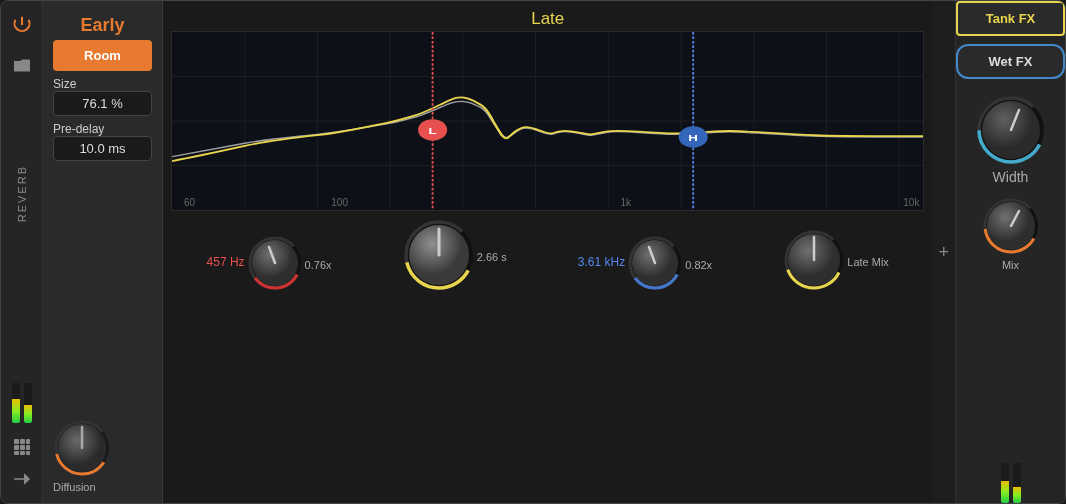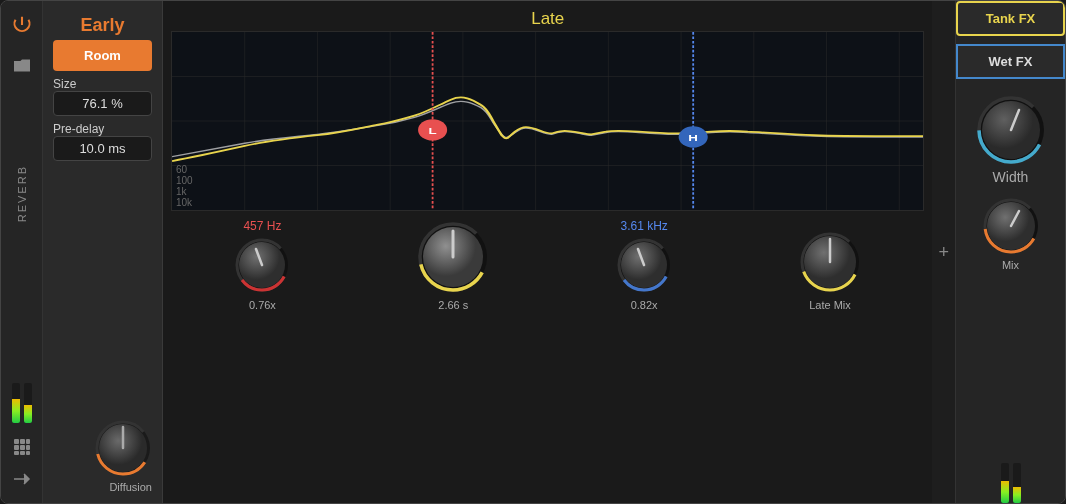--- a/index.html
+++ b/index.html
@@ -108,21 +108,21 @@
       border-radius: 4px;
       color: #ddd;
       font-size: 13px;
       text-align: center;
       padding: 4px 8px;
       width: 100%;
     }
     .diffusion-section {
       display: flex;
       flex-direction: column;
-      align-items: flex-end;
+      align-items: flex-start;
       margin-top: auto;
       padding-top: 8px;
     }
     .knob-label {
       color: #aaa;
       font-size: 11px;
       text-align: center;
       margin-top: 4px;
     }
 
@@ -138,21 +138,21 @@
     
     .knobs-area {
       display: flex;
       justify-content: space-around;
       align-items: flex-end;
       padding: 8px 12px;
       gap: 8px;
     }
     .knob-group {
       display: flex;
-      flex-direction: column;
+      flex-direction: row;
       align-items: center;
       gap: 2px;
     }
 
     
     .right-panel {
       width: 110px;
       background: #252525;
       display: flex;
       flex-direction: column;
@@ -169,21 +169,21 @@
       text-align: center;
       border: 2px solid #e8d44d;
       color: #e8d44d;
       background: #2a2a2a;
       width: 100%;
     }
     .wetfx-button {
       border: 2px solid #4488cc;
       color: #ddd;
       background: #2a2a2a;
-      border-radius: 0;
+      border-radius: 12px;
       padding: 8px 4px;
       font-size: 13px;
       font-weight: bold;
       cursor: pointer;
       width: 100%;
     }
 
     
     .vu-meter {
       width: 8px;
@@ -328,21 +328,21 @@
         <circle cx="215" cy="110" r="12" fill="#e85050"></circle>
         <text x="215" y="115" text-anchor="middle" fill="white" font-size="11" font-weight="bold">L</text>
 
         <line x1="430" y1="0" x2="430" y2="200" stroke="#5588ee" stroke-width="1.5" stroke-dasharray="3,2"></line>
 
         <circle cx="430" cy="118" r="12" fill="#3366bb"></circle>
         <text x="430" y="123" text-anchor="middle" fill="white" font-size="11" font-weight="bold">H</text>
       </svg>
 
       
-      <div style="position:absolute; bottom:2px; left:0; right:0; display:flex; justify-content:space-between; padding:0 4px; pointer-events:none;flex-direction:column;">
+      <div style="position:absolute; bottom:2px; left:8px; right:0; display:flex; justify-content:space-between; padding:0 4px; pointer-events:none;">
         <span style="color:#666; font-size:10px;">60</span>
         <span style="color:#666; font-size:10px;">100</span>
         <span style="color:#666; font-size:10px;"></span>
         <span style="color:#666; font-size:10px;">1k</span>
         <span style="color:#666; font-size:10px;"></span>
         <span style="color:#666; font-size:10px;">10k</span>
       </div>
     </div>
 
     <div class="knobs-area">

